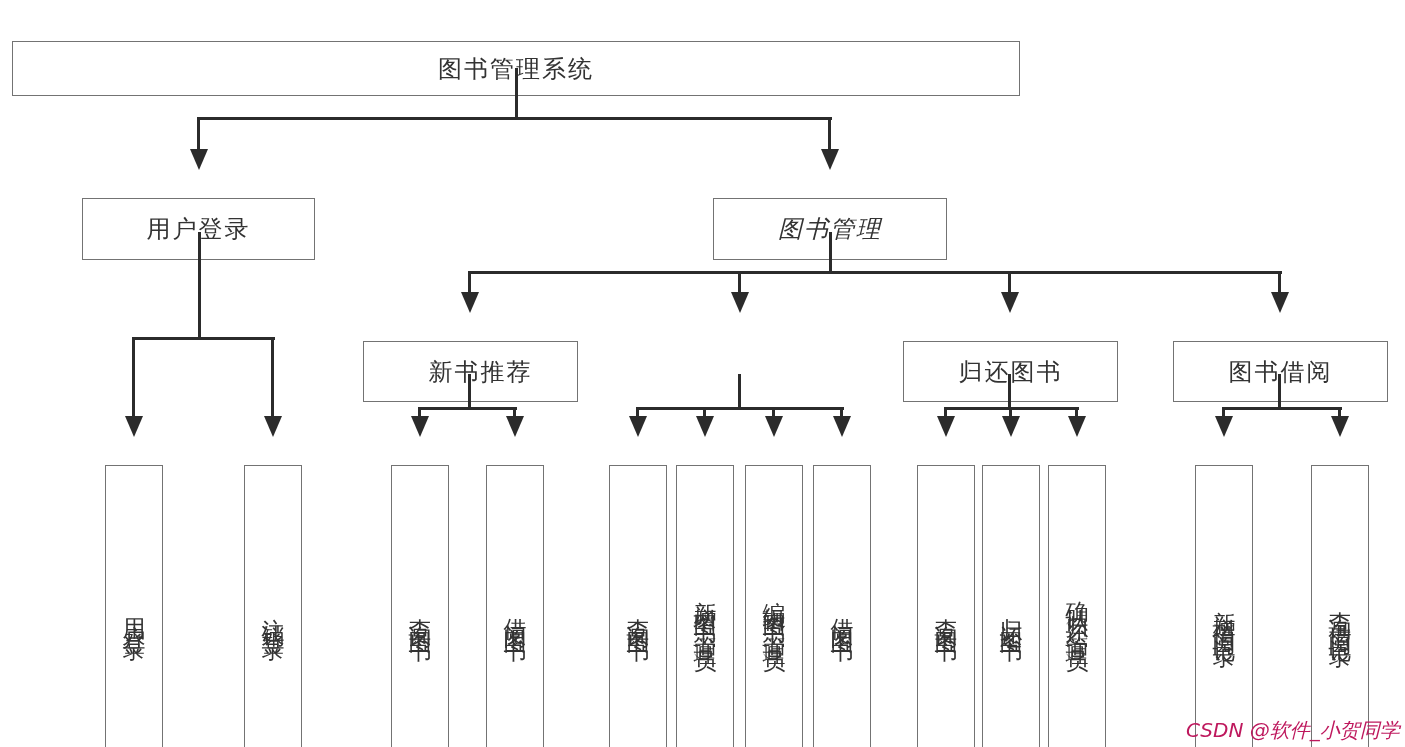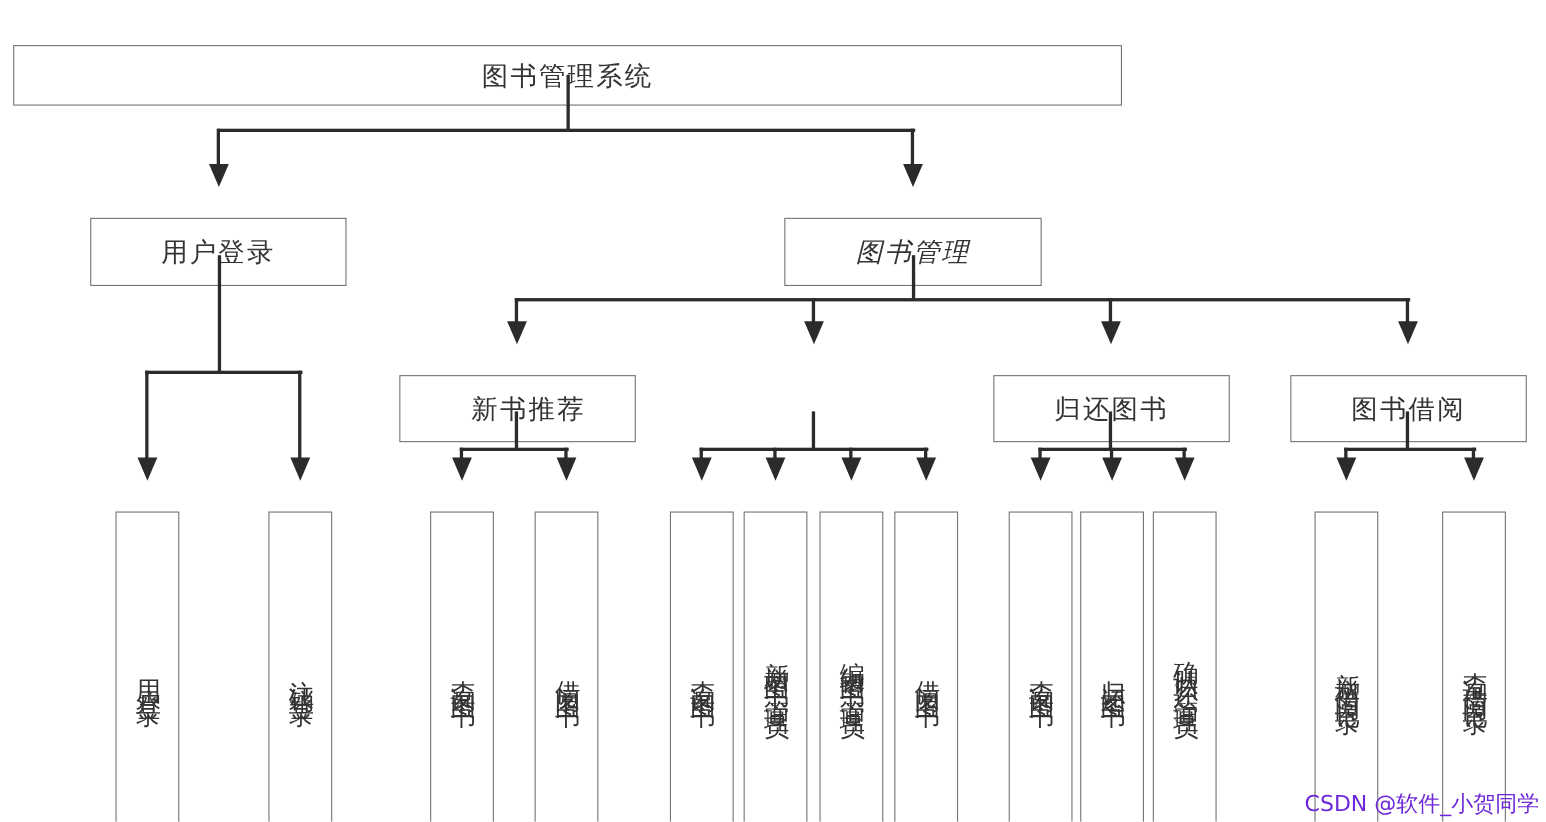--- a/index.html
+++ b/index.html
@@ -69,22 +69,23 @@
     height: 0;
     border-left: 9px solid transparent;
     border-right: 9px solid transparent;
     border-top: 21px solid #2b2b2b;
   }
   .watermark {
     position: absolute;
     left: 1186px;
     top: 717px;
     font-size: 20px;
-    color: #6d28d9;
+    color: #be185d;
     white-space: nowrap;
+    font-style: italic;
   }
 </style>
 </head>
 <body>
 
 <div class="canvas">
 
   <div class="box" style="left:12px; top:13px; width:1008px; height:55px;">
     <span class="hlabel">图书管理系统</span>
   </div>

